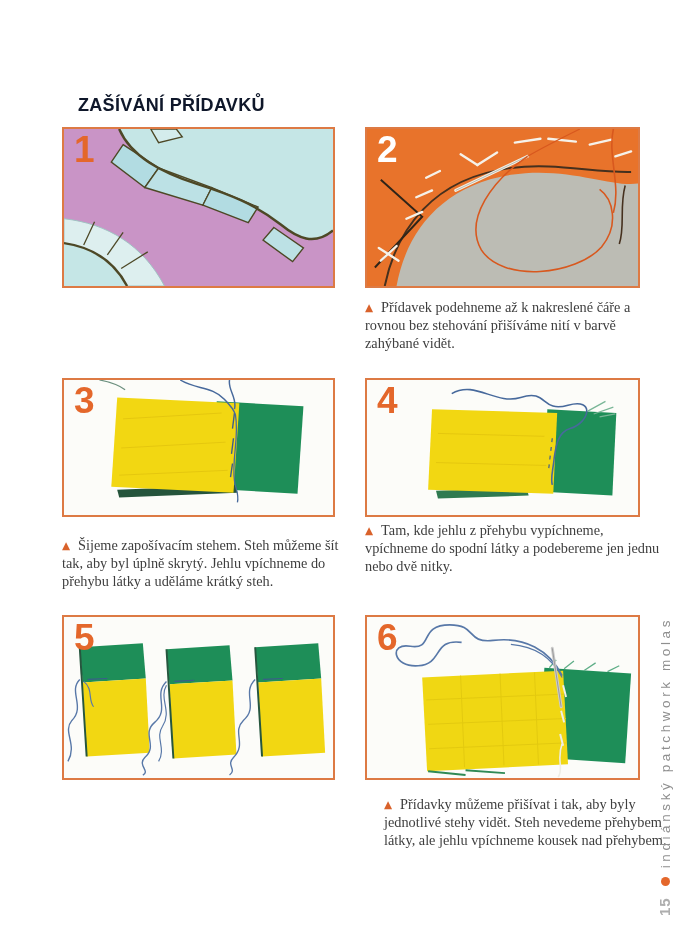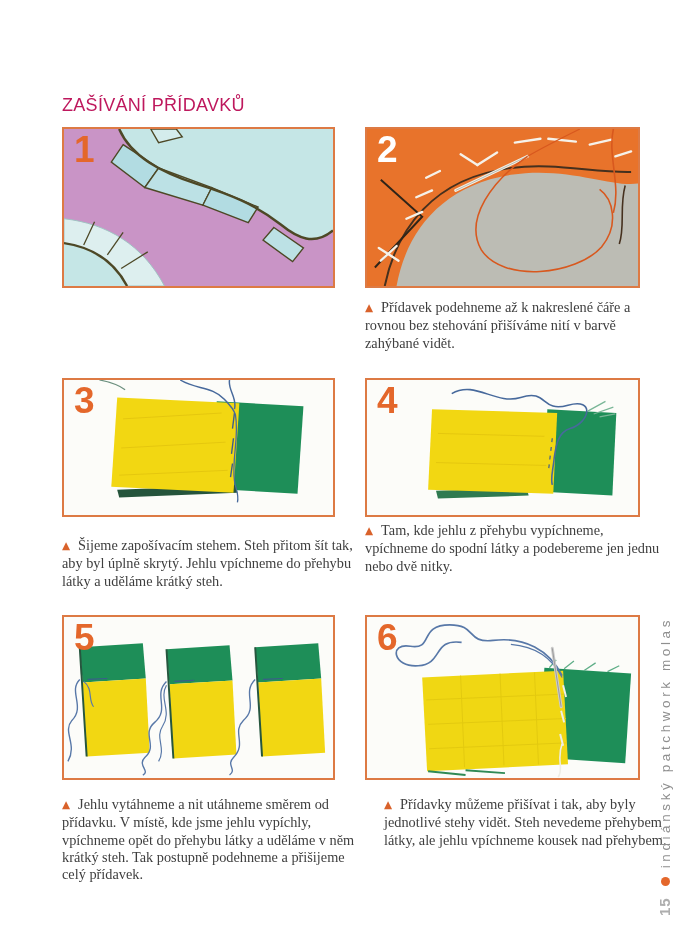--- a/index.html
+++ b/index.html
@@ -1,19 +1,19 @@
 <!DOCTYPE html>
 <html><head>
 <meta charset="utf-8">
 <style>
   html,body{margin:0;padding:0;background:#ffffff;}
   .page{position:relative;width:700px;height:943px;background:#ffffff;overflow:hidden;
         font-family:"Liberation Sans",sans-serif;}
-  .title{position:absolute;left:62px;top:83px;font-size:18px;font-weight:normal;
-         color:#be185d;letter-spacing:0.3px;font-family:"Liberation Sans",sans-serif;}
+  .title{position:absolute;left:78px;top:83px;font-size:18px;font-weight:bold;
+         color:#0f172a;letter-spacing:0.3px;font-family:"Liberation Sans",sans-serif;}
   figure.panel{position:absolute;margin:0;border:2px solid #dd7a44;box-sizing:border-box;
                background:#fbfbf8;}
   figure.panel svg{display:block;width:100%;height:100%;}
   .num{position:absolute;top:1px;left:10px;font-size:37px;line-height:40px;font-weight:bold;
        color:#e4672b;font-family:"Liberation Sans",sans-serif;}
   .num.white{color:#ffffff;}
   .caption{position:absolute;width:298px;font-family:"Liberation Serif",serif;
            font-size:14.3px;line-height:17.3px;color:#3e3e3e;}
   .tri{color:#d9622b;font-size:10.5px;margin-right:8px;position:relative;top:-1.5px;
        font-family:"DejaVu Sans",sans-serif;}
@@ -115,21 +115,21 @@
         <line x1="70" y1="85" x2="182" y2="88"></line>
       </g>
       <path d="M86,14 C110,0 130,26 156,18 C184,9 176,34 204,26 C232,18 226,44 206,50 C194,54 192,66 190,80 C189,92 186,100 188,108" fill="none" stroke="#47699c" stroke-width="1.6"></path>
       <path d="M224,32 L242,22 M230,35 L250,28 M236,38 L252,35" stroke="#79b697" stroke-width="1.3"></path>
       <path d="M188,60 L184,95" stroke="#3c5c8c" stroke-width="1.2" stroke-dasharray="4 5"></path>
     </svg>
     <div class="num">4</div>
   </figure>
 
   <div class="caption" style="left:62px;top:537px">
-    <span class="tri">▲</span><span>Šijeme zapošívacím stehem. Steh přitom šít tak, aby byl úplně skrytý. Jehlu vpíchneme do přehybu látky a uděláme krátký steh.</span>
+    <span class="tri">▲</span><span>Šijeme zapošívacím stehem. Steh můžeme šít tak, aby byl úplně skrytý. Jehlu vpíchneme do přehybu látky a uděláme krátký steh.</span>
   </div>
   <div class="caption" style="left:365px;top:522px">
     <span class="tri">▲</span><span>Tam, kde jehlu z přehybu vypíchneme, vpíchneme do spodní látky a podebereme jen jednu nebo dvě nitky.</span>
   </div>
 
   <figure class="panel" style="left:62px;top:615px;width:273px;height:165px">
     <svg viewBox="0 0 273 165" preserveAspectRatio="none">
       <rect width="273" height="165" fill="#fcfcf9"></rect>
       <polygon points="16,31 80,27 83,63 19,67" fill="#1e8e58"></polygon>
       <polygon points="19,67 83,63 87,139 23,143" fill="#f2d712"></polygon>
@@ -176,23 +176,20 @@
       <g stroke="#eeeee6" stroke-width="2">
         <line x1="199" y1="70" x2="202" y2="82"></line>
         <line x1="197" y1="96" x2="200" y2="108"></line>
         <line x1="196" y1="120" x2="199" y2="132"></line>
       </g>
       <path d="M198,130 C192,146 200,156 194,164" fill="none" stroke="#eeeee6" stroke-width="1.6"></path>
     </svg>
     <div class="num">6</div>
   </figure>
 
-  <div class="caption" style="left:62px;top:796px">
-    <span class="tri">▲</span><span>Jehlu vytáhneme a nit utáhneme směrem od přídavku. V místě, kde jsme jehlu vypíchly, vpíchneme opět do přehybu látky a uděláme v něm krátký steh. Tak postupně podehneme a přišijeme celý přídavek.</span>
-  </div>
   <div class="caption" style="left:384px;top:796px">
     <span class="tri">▲</span><span>Přídavky můžeme přišívat i tak, aby byly jednotlivé stehy vidět. Steh nevedeme přehybem látky, ale jehlu vpíchneme kousek nad přehybem.</span>
   </div>
 
   <div class="sidebar">
     <span class="pagenum">15</span><span class="dot"></span><span class="sidelabel">indiánský patchwork molas</span>
   </div>
 
 </div>
 

